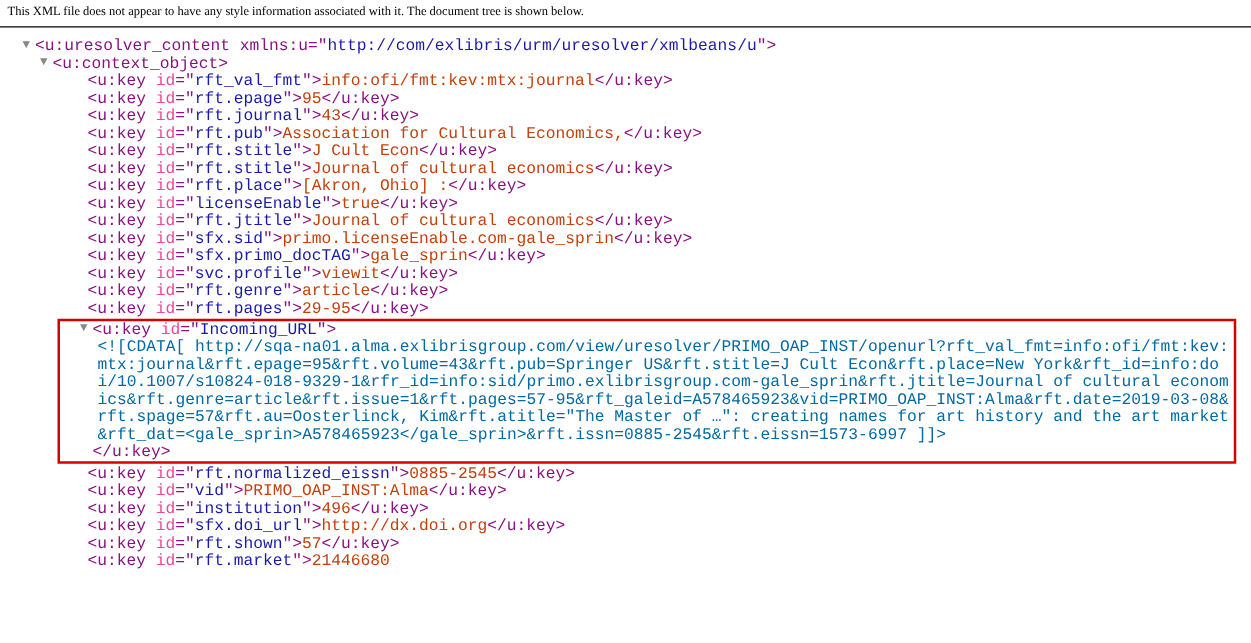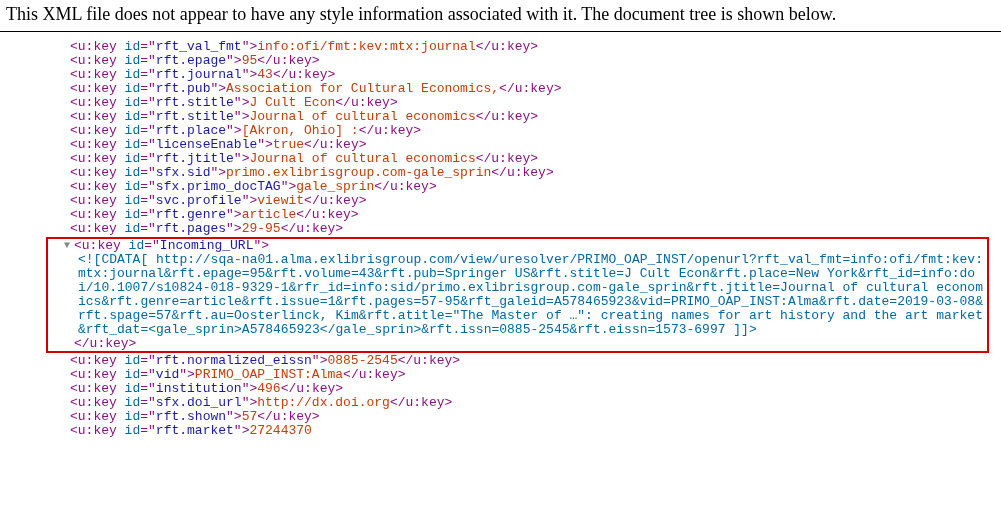--- a/index.html
+++ b/index.html
@@ -5,21 +5,21 @@
   body {
     margin: 0;
     padding: 0;
     font-family: "Times New Roman", serif;
     background: #fff;
     font-size: 13px;
   }
   .banner {
     padding: 4px 6px 6px 6px;
     border-bottom: 1px solid #000;
-    font-size: 18px;
+    font-size: 10px;
   }
   .tree {
     font-family: Consolas, "Courier New", monospace;
     font-size: 13px;
     padding: 8px 0 0 4px;
     line-height: 14px;
     white-space: nowrap;
   }
   .row {
     position: relative;
@@ -27,21 +27,21 @@
   .toggle {
     display: inline-block;
     width: 10px;
     color: #888;
     font-size: 10px;
     cursor: pointer;
     user-select: none;
     vertical-align: top;
   }
   .tag { color: #881280; }
-  .attr-name { color: #0369a1; }
+  .attr-name { color: #ec4899; }
   .attr-val { color: #1a1aa6; }
   .txt { color: #c2410c; }
   .ind1 { padding-left: 14px; }
   .ind2 { padding-left: 28px; }
   .ind3 { padding-left: 42px; }
   .ind4 { padding-left: 56px; }
   .highlight-box {
     border: 2px solid #d40000;
     margin: 1px 12px 1px 42px;
     padding: 0 2px 0 2px;
@@ -54,34 +54,40 @@
     color: #0369a1;
   }
 </style>
 </head>
 <body>
 
 <div class="banner">This XML file does not appear to have any style information associated with it. The document tree is shown below.</div>
 
 <div class="tree">
 
+  <div class="row ind1">
+    <span class="toggle">▼</span><span class="tag">&lt;u:uresolver_content xmlns:u="</span><span class="attr-val">http://com/exlibris/urm/uresolver/xmlbeans/u</span><span class="tag">"&gt;</span>
+  </div>
 
+  <div class="row ind2">
+    <span class="toggle">▼</span><span class="tag">&lt;u:context_object&gt;</span>
+  </div>
 
 
   <div id="keys-container">
       <div class="row ind4"><span class="toggle">&nbsp;</span><span class="tag">&lt;u:key </span><span class="attr-name">id</span><span class="tag">="</span><span class="attr-val">rft_val_fmt</span><span class="tag">"&gt;</span><span class="txt">info:ofi/fmt:kev:mtx:journal</span><span class="tag">&lt;/u:key&gt;</span></div>
       <div class="row ind4"><span class="toggle">&nbsp;</span><span class="tag">&lt;u:key </span><span class="attr-name">id</span><span class="tag">="</span><span class="attr-val">rft.epage</span><span class="tag">"&gt;</span><span class="txt">95</span><span class="tag">&lt;/u:key&gt;</span></div>
       <div class="row ind4"><span class="toggle">&nbsp;</span><span class="tag">&lt;u:key </span><span class="attr-name">id</span><span class="tag">="</span><span class="attr-val">rft.journal</span><span class="tag">"&gt;</span><span class="txt">43</span><span class="tag">&lt;/u:key&gt;</span></div>
       <div class="row ind4"><span class="toggle">&nbsp;</span><span class="tag">&lt;u:key </span><span class="attr-name">id</span><span class="tag">="</span><span class="attr-val">rft.pub</span><span class="tag">"&gt;</span><span class="txt">Association for Cultural Economics,</span><span class="tag">&lt;/u:key&gt;</span></div>
       <div class="row ind4"><span class="toggle">&nbsp;</span><span class="tag">&lt;u:key </span><span class="attr-name">id</span><span class="tag">="</span><span class="attr-val">rft.stitle</span><span class="tag">"&gt;</span><span class="txt">J Cult Econ</span><span class="tag">&lt;/u:key&gt;</span></div>
       <div class="row ind4"><span class="toggle">&nbsp;</span><span class="tag">&lt;u:key </span><span class="attr-name">id</span><span class="tag">="</span><span class="attr-val">rft.stitle</span><span class="tag">"&gt;</span><span class="txt">Journal of cultural economics</span><span class="tag">&lt;/u:key&gt;</span></div>
       <div class="row ind4"><span class="toggle">&nbsp;</span><span class="tag">&lt;u:key </span><span class="attr-name">id</span><span class="tag">="</span><span class="attr-val">rft.place</span><span class="tag">"&gt;</span><span class="txt">[Akron, Ohio] :</span><span class="tag">&lt;/u:key&gt;</span></div>
       <div class="row ind4"><span class="toggle">&nbsp;</span><span class="tag">&lt;u:key </span><span class="attr-name">id</span><span class="tag">="</span><span class="attr-val">licenseEnable</span><span class="tag">"&gt;</span><span class="txt">true</span><span class="tag">&lt;/u:key&gt;</span></div>
       <div class="row ind4"><span class="toggle">&nbsp;</span><span class="tag">&lt;u:key </span><span class="attr-name">id</span><span class="tag">="</span><span class="attr-val">rft.jtitle</span><span class="tag">"&gt;</span><span class="txt">Journal of cultural economics</span><span class="tag">&lt;/u:key&gt;</span></div>
-      <div class="row ind4"><span class="toggle">&nbsp;</span><span class="tag">&lt;u:key </span><span class="attr-name">id</span><span class="tag">="</span><span class="attr-val">sfx.sid</span><span class="tag">"&gt;</span><span class="txt">primo.exlibrisgroup.com-gale_sprin</span><span class="tag">&lt;/u:key&gt;</span></div>
+      <div class="row ind4"><span class="toggle">&nbsp;</span><span class="tag">&lt;u:key </span><span class="attr-name">id</span><span class="tag">="</span><span class="attr-val">sfx.sid</span><span class="tag">"&gt;</span><span class="txt">primo.licenseEnable.com-gale_sprin</span><span class="tag">&lt;/u:key&gt;</span></div>
       <div class="row ind4"><span class="toggle">&nbsp;</span><span class="tag">&lt;u:key </span><span class="attr-name">id</span><span class="tag">="</span><span class="attr-val">sfx.primo_docTAG</span><span class="tag">"&gt;</span><span class="txt">gale_sprin</span><span class="tag">&lt;/u:key&gt;</span></div>
       <div class="row ind4"><span class="toggle">&nbsp;</span><span class="tag">&lt;u:key </span><span class="attr-name">id</span><span class="tag">="</span><span class="attr-val">svc.profile</span><span class="tag">"&gt;</span><span class="txt">viewit</span><span class="tag">&lt;/u:key&gt;</span></div>
       <div class="row ind4"><span class="toggle">&nbsp;</span><span class="tag">&lt;u:key </span><span class="attr-name">id</span><span class="tag">="</span><span class="attr-val">rft.genre</span><span class="tag">"&gt;</span><span class="txt">article</span><span class="tag">&lt;/u:key&gt;</span></div>
       <div class="row ind4"><span class="toggle">&nbsp;</span><span class="tag">&lt;u:key </span><span class="attr-name">id</span><span class="tag">="</span><span class="attr-val">rft.pages</span><span class="tag">"&gt;</span><span class="txt">29-95</span><span class="tag">&lt;/u:key&gt;</span></div>
     </div>
 
   <div class="highlight-box">
     <div class="row ind4">
       <span class="toggle">▼</span><span class="tag">&lt;u:key </span><span class="attr-name">id</span><span class="tag">="</span><span class="attr-val">Incoming_URL</span><span class="tag">"&gt;</span>
     </div>
@@ -90,16 +96,16 @@
       <span class="toggle">&nbsp;</span><span class="tag">&lt;/u:key&gt;</span>
     </div>
   </div>
 
   <div id="keys2-container">
       <div class="row ind4"><span class="toggle">&nbsp;</span><span class="tag">&lt;u:key </span><span class="attr-name">id</span><span class="tag">="</span><span class="attr-val">rft.normalized_eissn</span><span class="tag">"&gt;</span><span class="txt">0885-2545</span><span class="tag">&lt;/u:key&gt;</span></div>
       <div class="row ind4"><span class="toggle">&nbsp;</span><span class="tag">&lt;u:key </span><span class="attr-name">id</span><span class="tag">="</span><span class="attr-val">vid</span><span class="tag">"&gt;</span><span class="txt">PRIMO_OAP_INST:Alma</span><span class="tag">&lt;/u:key&gt;</span></div>
       <div class="row ind4"><span class="toggle">&nbsp;</span><span class="tag">&lt;u:key </span><span class="attr-name">id</span><span class="tag">="</span><span class="attr-val">institution</span><span class="tag">"&gt;</span><span class="txt">496</span><span class="tag">&lt;/u:key&gt;</span></div>
       <div class="row ind4"><span class="toggle">&nbsp;</span><span class="tag">&lt;u:key </span><span class="attr-name">id</span><span class="tag">="</span><span class="attr-val">sfx.doi_url</span><span class="tag">"&gt;</span><span class="txt">http://dx.doi.org</span><span class="tag">&lt;/u:key&gt;</span></div>
       <div class="row ind4"><span class="toggle">&nbsp;</span><span class="tag">&lt;u:key </span><span class="attr-name">id</span><span class="tag">="</span><span class="attr-val">rft.shown</span><span class="tag">"&gt;</span><span class="txt">57</span><span class="tag">&lt;/u:key&gt;</span></div>
-      <div class="row ind4"><span class="toggle">&nbsp;</span><span class="tag">&lt;u:key </span><span class="attr-name">id</span><span class="tag">="</span><span class="attr-val">rft.market</span><span class="tag">"&gt;</span><span class="txt">27244370</span></div>
+      <div class="row ind4"><span class="toggle">&nbsp;</span><span class="tag">&lt;u:key </span><span class="attr-name">id</span><span class="tag">="</span><span class="attr-val">rft.market</span><span class="tag">"&gt;</span><span class="txt">21446680</span></div>
     </div>
 
 </div>
 
 </body></html>

